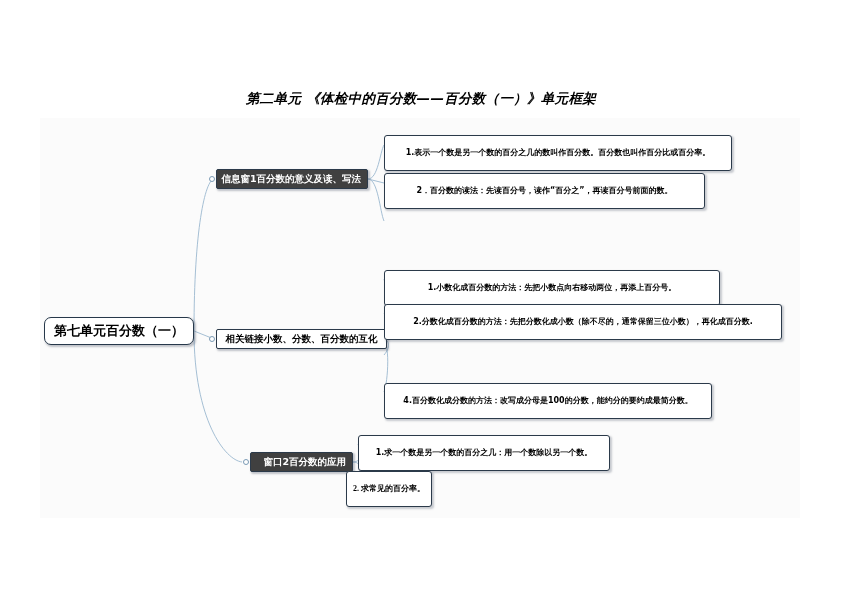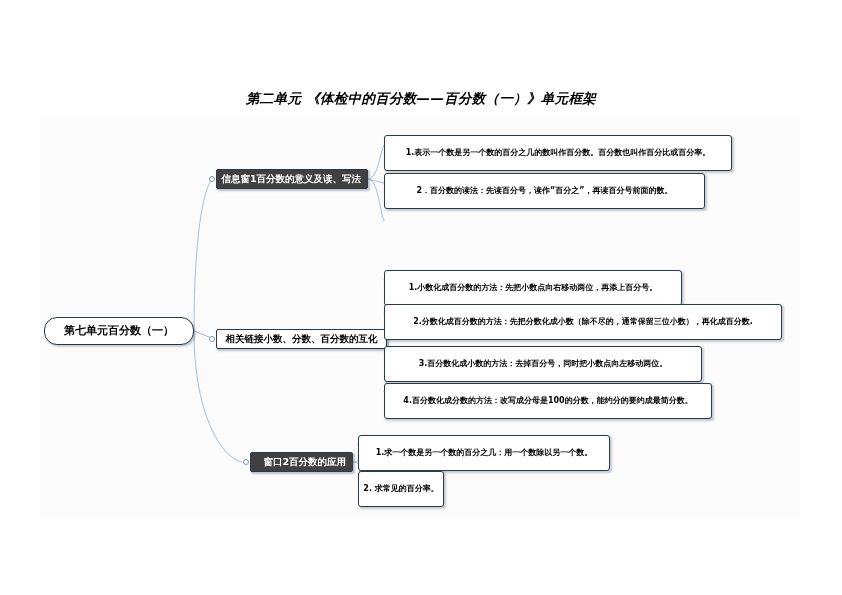--- a/index.html
+++ b/index.html
@@ -50,23 +50,23 @@
     background: #ffffff;
     border: 1px solid #2b3a4a;
     color: #000000;
     display: flex;
     align-items: center;
     justify-content: center;
     white-space: nowrap;
     line-height: 1.1;
   }
   .node-root {
-    border-radius: 13px;
+    border-radius: 7px;
     border: 1.4px solid #27384a;
-    font-size: 11px;
+    font-size: 13px;
     font-weight: bold;
     padding: 0 10px;
     box-shadow: 1.5px 1.5px 2px rgba(80,90,105,0.35);
   }
   .node-branch {
     border-radius: 2px;
     font-size: 9.5px;
     font-weight: bold;
     padding: 0 6px;
     box-shadow: 1.5px 1.5px 2px rgba(80,90,105,0.35);
@@ -139,38 +139,35 @@
   </div>
   <div class="node node-leaf" style="left:384px; top:173px; width:321px; height:19px;">
     <span>2．百分数的读法：先读百分号，读作“百分之”，再读百分号前面的数。</span>
   </div>
 
   <div class="node node-branch" style="left:216px; top:329px; width:171px; height:20px;">
     <span>相关链接小数、分数、百分数的互化</span>
   </div>
   <div class="handle" style="left:209px; top:336px;"></div>
 
-  <div class="node node-leaf" style="left:384px; top:270px; width:298px; height:19px;">
+  <div class="node node-leaf" style="left:384px; top:270px; width:336px; height:19px;">
     <span>1.小数化成百分数的方法：先把小数点向右移动两位，再添上百分号。</span>
   </div>
   <div class="node node-leaf" style="left:384px; top:304px; width:398px; height:19px;">
     <span>2.分数化成百分数的方法：先把分数化成小数（除不尽的，通常保留三位小数），再化成百分数.</span>
-  </div>
-  <div class="node node-leaf" style="left:384px; top:346px; width:318px; height:19px;">
-    <span>3.百分数化成小数的方法：去掉百分号，同时把小数点向左移动两位。</span>
   </div>
   <div class="node node-leaf" style="left:384px; top:383px; width:328px; height:19px;">
     <span>4.百分数化成分数的方法：改写成分母是100的分数，能约分的要约成最简分数。</span>
   </div>
 
   <div class="node node-branch selected" style="left:250px; top:452px; width:103px; height:20px;padding-left:44px;">
     <span>窗口2百分数的应用</span>
   </div>
   <div class="handle" style="left:243px; top:459px;"></div>
 
   <div class="node node-leaf" style="left:358px; top:435px; width:252px; height:19px;">
     <span>1.求一个数是另一个数的百分之几：用一个数除以另一个数。</span>
   </div>
-  <div class="node node-leaf" style="left:358px; top:471px; width:86px; height:19px;">
+  <div class="node node-leaf" style="left:346px; top:471px; width:86px; height:19px;font-family:Liberation Serif, serif;">
     <span>2. 求常见的百分率。</span>
   </div>
 
 </div>
 
 </body></html>

